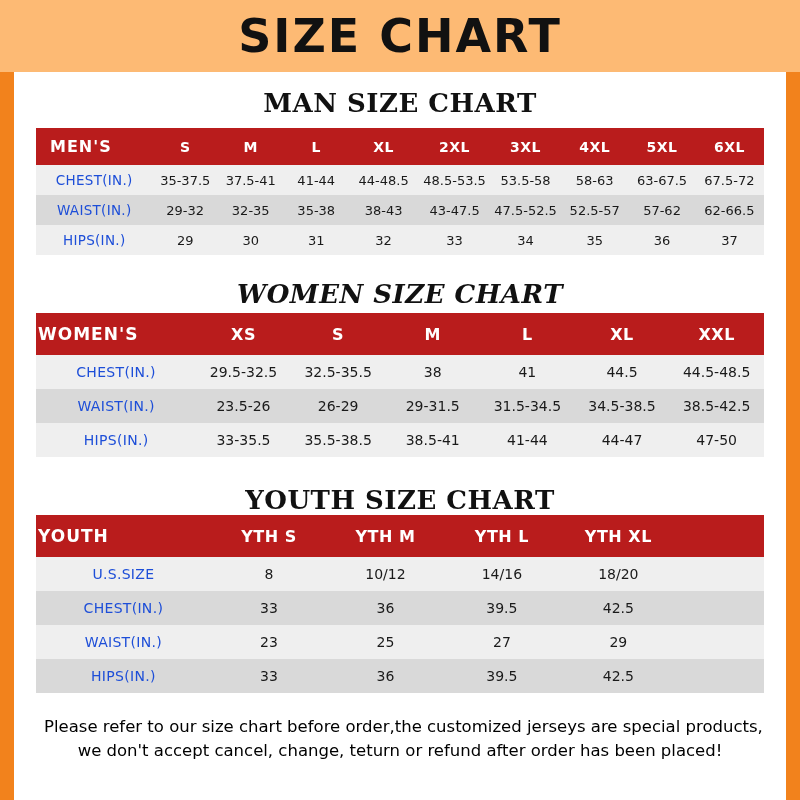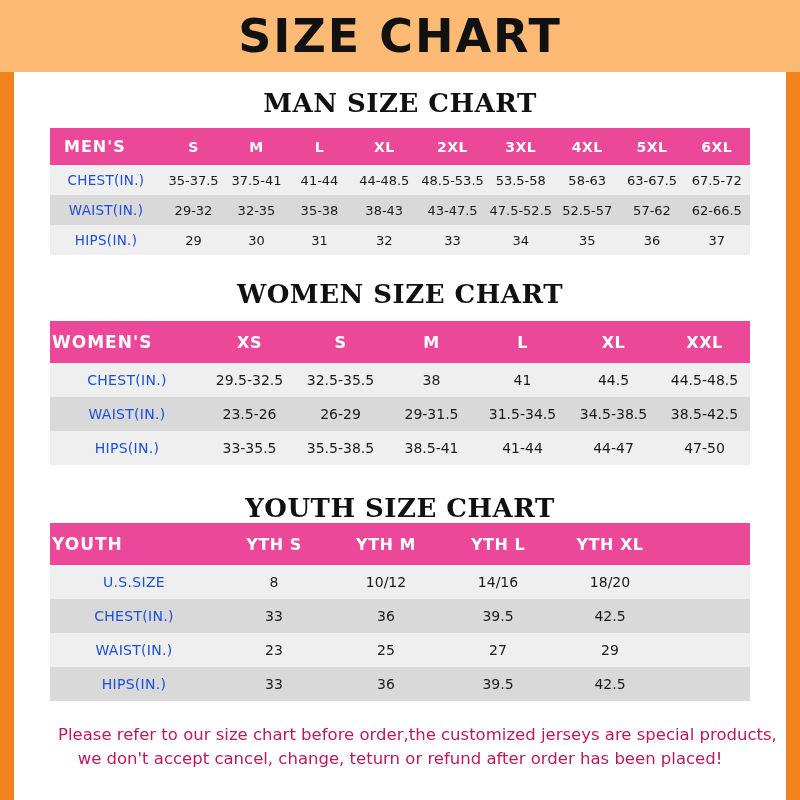--- a/index.html
+++ b/index.html
@@ -32,41 +32,41 @@
   }
   .banner-title {
     font-family: "DejaVu Sans", sans-serif;
     font-weight: bold;
     font-size: 46px;
     letter-spacing: 2px;
     color: #111111;
     line-height: 1;
   }
   .content {
-    padding: 0 36px;
+    padding: 0 22px;
   }
   .section-title {
     text-align: center;
     font-family: "DejaVu Serif", serif;
     font-weight: bold;
     font-size: 26px;
     color: #111111;
     letter-spacing: 0.5px;
   }
   .mst { margin-top: 16px; margin-bottom: 10px; }
-  .wst { margin-top: 24px; margin-bottom: 12px; }
+  .wst { margin-top: 24px; margin-bottom: 4px; font-style: italic; }
   .yst { margin-top: 28px; }
 
   table {
     width: 100%;
     border-collapse: collapse;
     table-layout: fixed;
   }
   thead th {
-    background: #ec4899;
+    background: #b91c1c;
     color: #ffffff;
     font-weight: bold;
     font-size: 14px;
     padding: 9px 2px;
     text-align: center;
     font-family: "DejaVu Sans", sans-serif;
     letter-spacing: 0.5px;
   }
   thead th.row-label-head {
     text-align: left;
@@ -92,21 +92,21 @@
 
   
   .women tbody td, .youth tbody td { font-size: 14px; padding: 9px 1px; }
   .women thead th, .youth thead th { font-size: 16px; padding: 11px 2px; margin-left: 16px; }
   .women thead th.row-label-head, .youth thead th.row-label-head { font-size: 17px; }
 
   .footer-note {
     margin-top: 22px;
     padding: 0 8px;
     text-align: center;
-    color: #be185d;
+    color: #000000;
     font-size: 16.5px;
     line-height: 1.45;
     font-family: "DejaVu Sans", sans-serif;
   }
   .footer-note div { white-space: nowrap; }
 </style>
 </head>
 <body>
 
 <div class="page">

